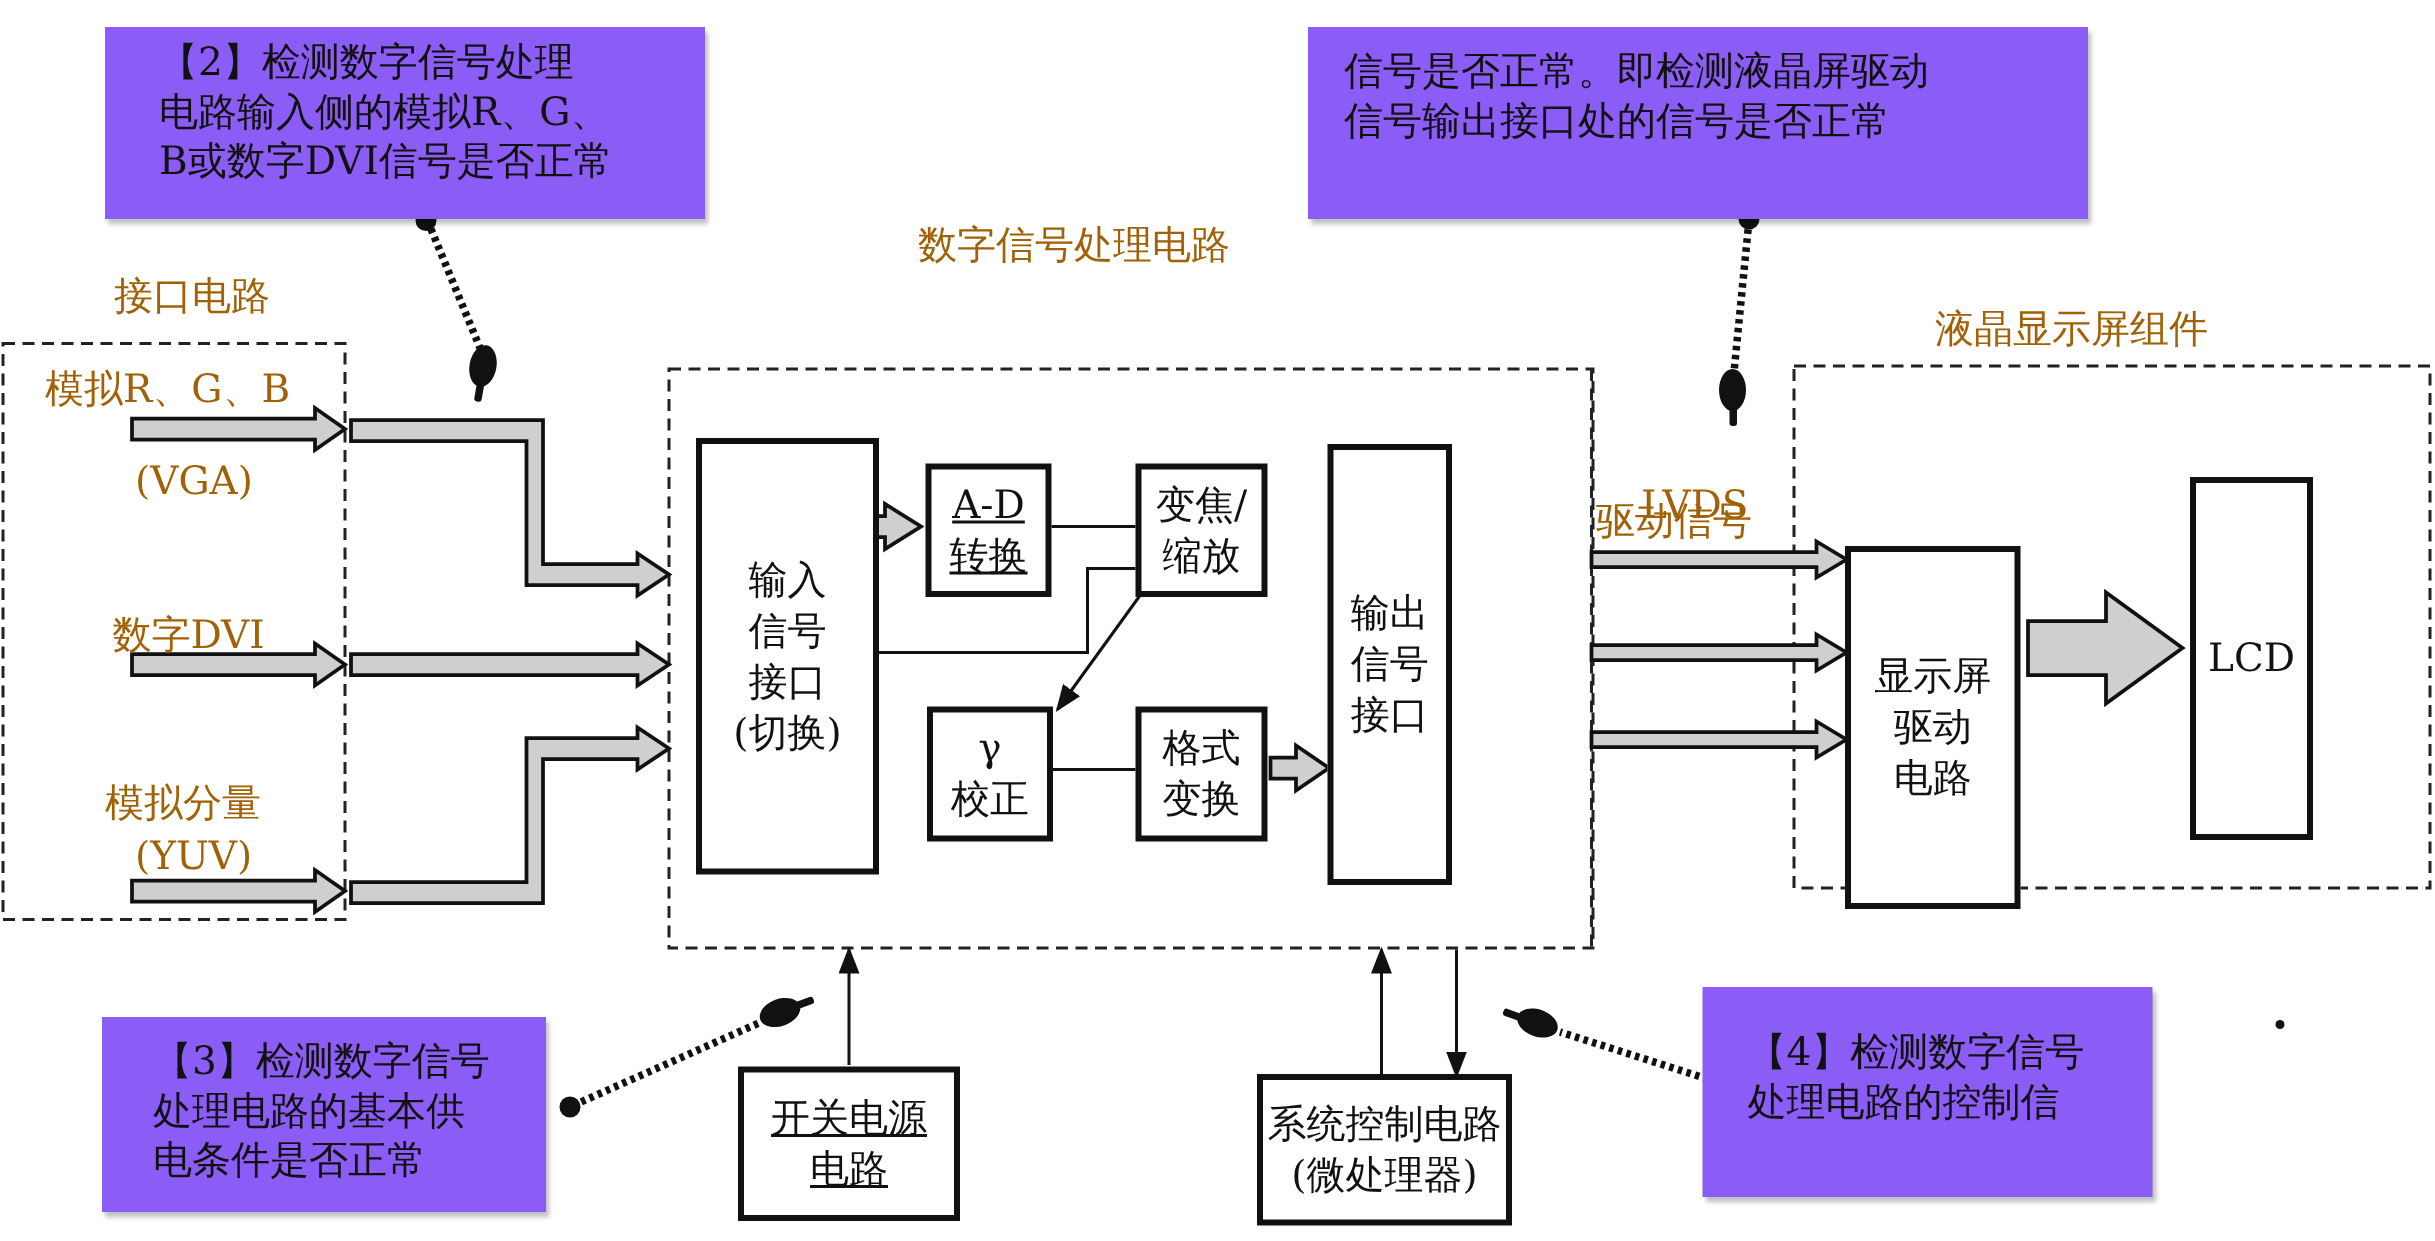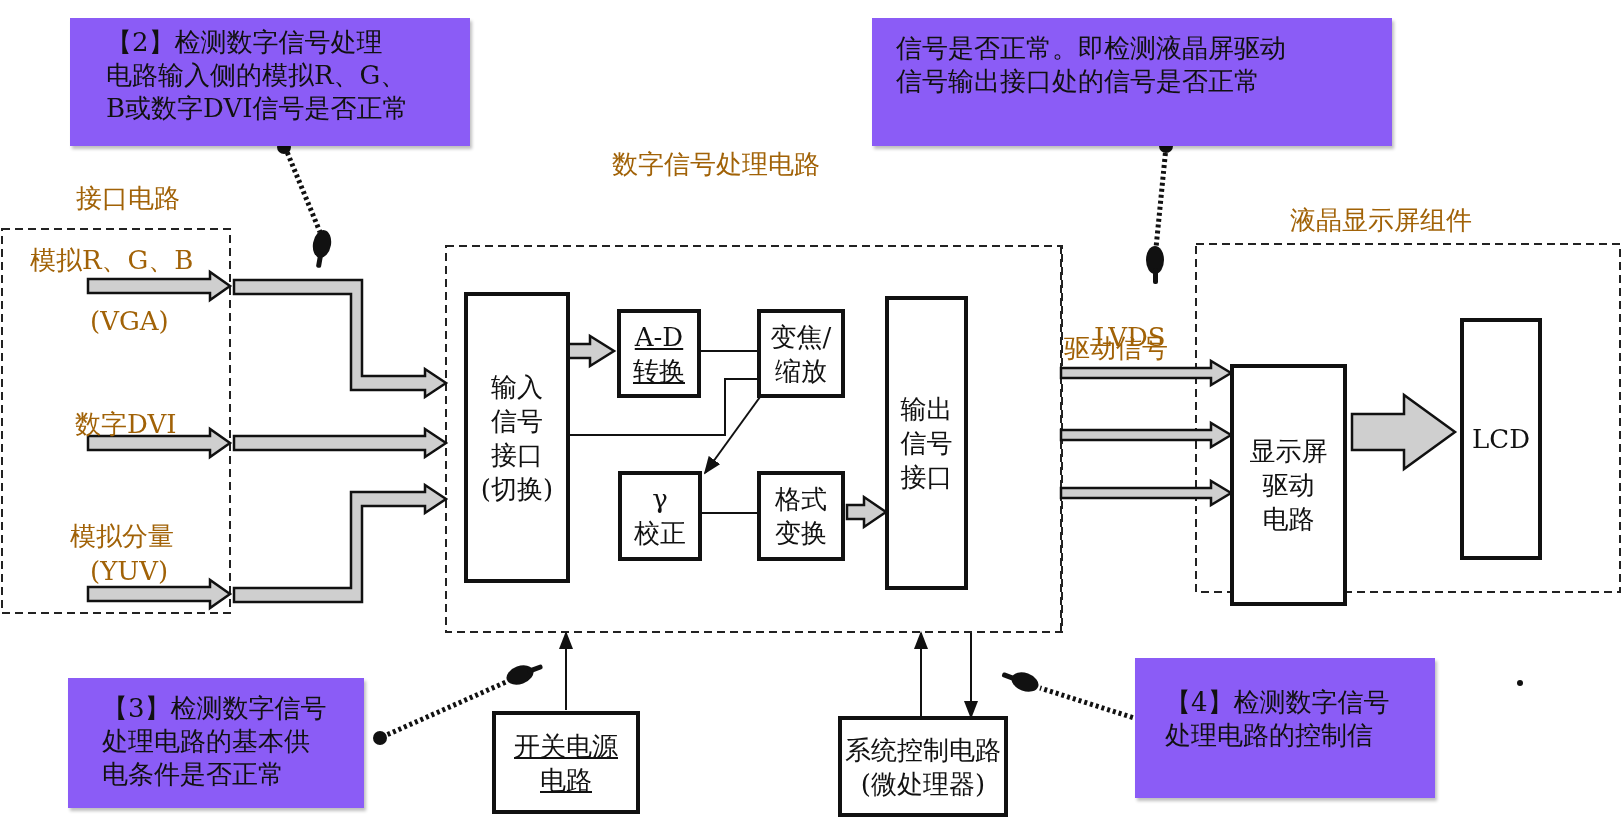--- a/index.html
+++ b/index.html
@@ -101,21 +101,21 @@
 
 <div class="lbl" style="left:30px;top:244px;">模拟R、G、B</div>
 <div class="lbl" style="left:90px;top:305px;">(VGA)</div>
 <div class="lbl" style="left:75px;top:408px;">数字DVI</div>
 <div class="lbl" style="left:70px;top:520px;">模拟分量</div>
 <div class="lbl" style="left:90px;top:555px;">(YUV)</div>
 
 <div class="lbl" style="left:1094px;top:297px;margin-top:24px;">LVDS</div>
 <div class="lbl" style="left:1064px;top:332px;">驱动信号</div>
 
-<div class="box" style="left:464px;top:292px;width:106px;height:291px;">
+<div class="box" style="left:464px;top:292px;width:122px;height:291px;">
   <div class="inner">
     <div>输入</div>
     <div>信号</div>
     <div>接口</div>
     <div>(切换)</div>
   </div>
 </div>
 <div class="box" style="left:617px;top:309px;width:84px;height:89px;text-decoration:underline;">
   <div class="inner">
     <div>A-D</div>

